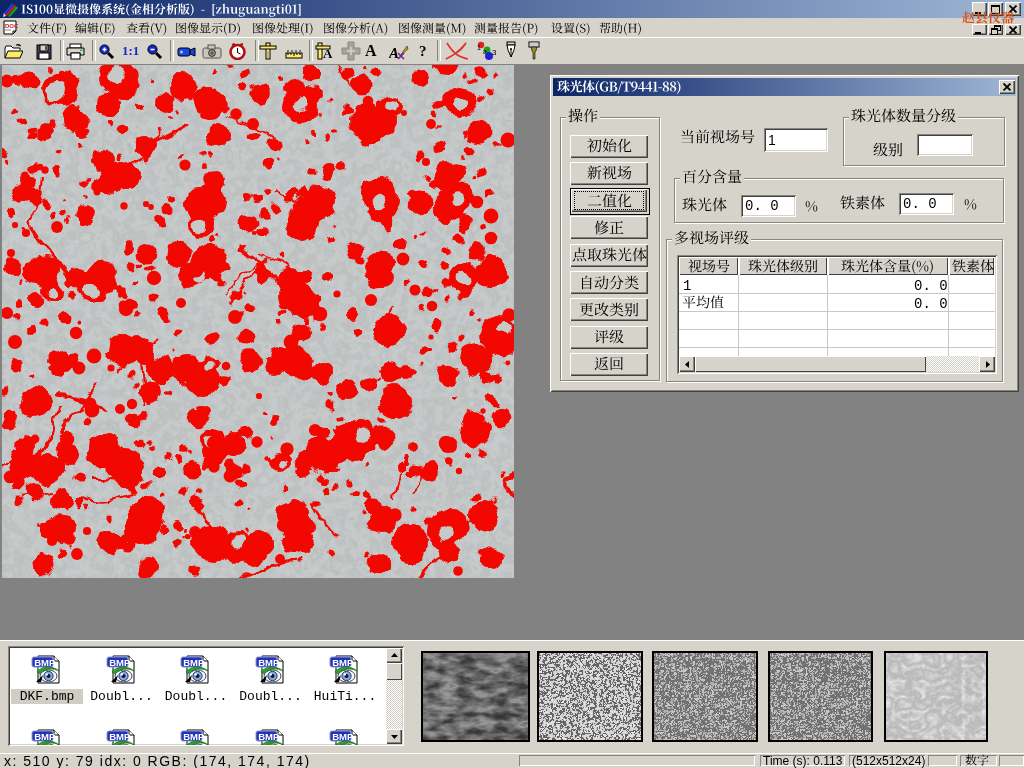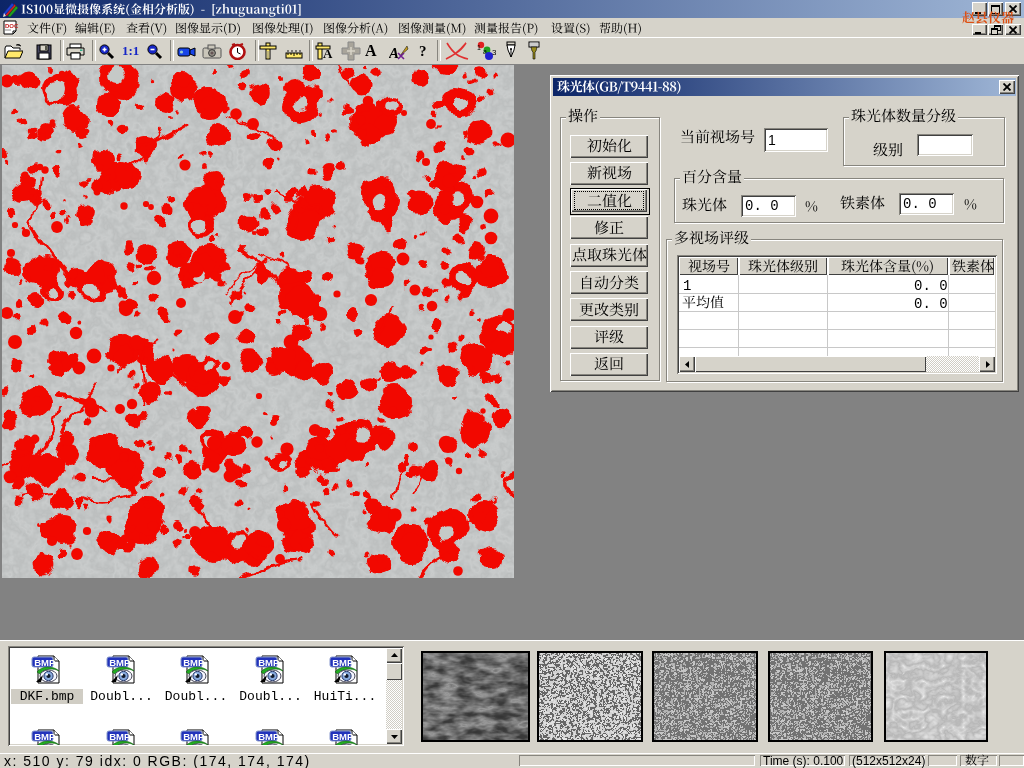--- a/index.html
+++ b/index.html
@@ -1475,21 +1475,21 @@
       <rect x="2" y="2" width="101" height="87" filter="url(#tspeck2)"></rect>
     </svg></div>
 <div class="abs" style="left:884px;top:651px;width:104px;height:91px;background:#000;padding:0;"><svg width="104" height="91">
       <rect x="2" y="2" width="100" height="87" filter="url(#tlight)"></rect>
     </svg></div>
 <div class="abs" style="left:0;top:753px;width:1024px;height:15px;background:#d6d3ca;border-top:1px solid #fff;"></div>
 <div class="abs" style="left:4px;top:753px;font-size:14px;letter-spacing:1.5px;color:#000;">x: 510 y: 79 idx: 0 RGB: (174, 174, 174)</div>
 <div class="abs sunk1" style="left:519px;top:755px;width:236px;height:11px;background:#d6d3ca;"></div>
 <div class="abs" style="left:522px;top:754px;font-size:12px;"></div>
 <div class="abs sunk1" style="left:760px;top:755px;width:85px;height:11px;background:#d6d3ca;"></div>
-<div class="abs" style="left:763px;top:754px;font-size:12px;">Time (s): 0.100</div>
+<div class="abs" style="left:763px;top:754px;font-size:12px;">Time (s): 0.113</div>
 <div class="abs sunk1" style="left:849px;top:755px;width:76px;height:11px;background:#d6d3ca;"></div>
 <div class="abs" style="left:852px;top:754px;font-size:12px;">(512x512x24)</div>
 <div class="abs sunk1" style="left:928px;top:755px;width:29px;height:11px;background:#d6d3ca;"></div>
 <div class="abs" style="left:931px;top:754px;font-size:12px;"></div>
 <div class="abs sunk1" style="left:999px;top:755px;width:25px;height:11px;background:#d6d3ca;"></div>
 <div class="abs" style="left:1002px;top:754px;font-size:12px;"></div>
 <div class="abs sunk1" style="left:960px;top:755px;width:37px;height:11px;background:#d6d3ca;"></div>
 <div style="position:absolute;left:965px;top:754px;"><svg width="24" height="14" style="" viewBox="0 0 24 14">
       <g fill="#000" transform="translate(0,10.6) scale(0.012000,-0.012000)">
         <use href="#q106" x="0"></use>

